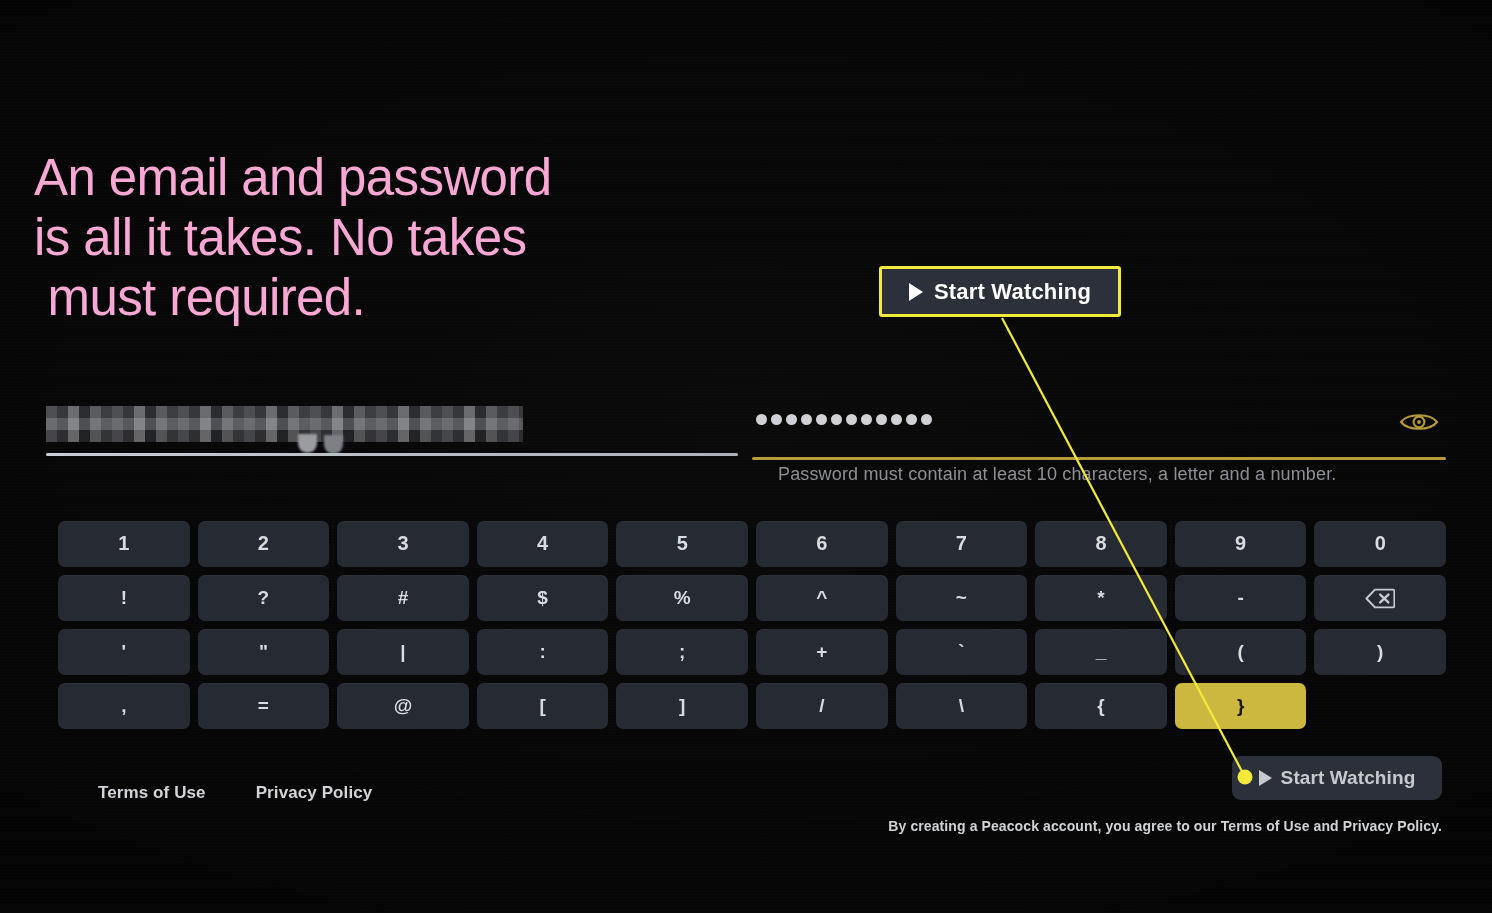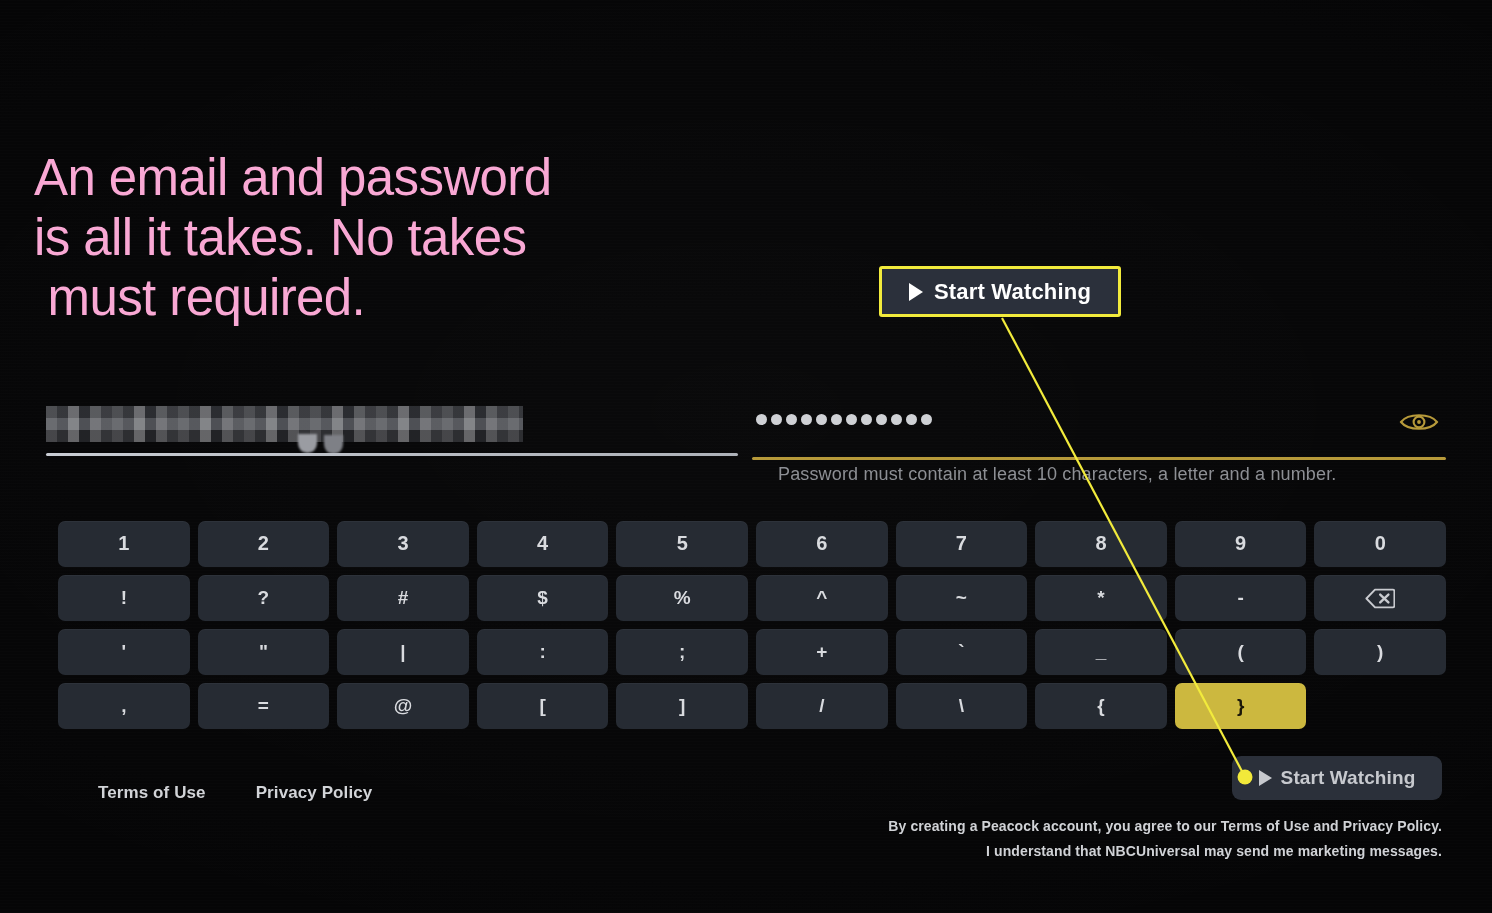--- a/index.html
+++ b/index.html
@@ -512,21 +512,20 @@
     <span class="link">Privacy Policy</span>
   </div>
 
   <div id="cta-button">
     <span class="play-tri"></span>
     <span class="cta-label">Start Watching</span>
   </div>
 
   <div id="legal">
     <div class="legal-line">By creating a Peacock account, you agree to our Terms of Use and Privacy Policy.</div>
-    <div class="legal-line">I understand that NBCUniversal may send me marketing messages.</div>
   </div>
 
   <div id="annotation-layer">
     <svg id="leader-line" viewBox="0 0 1492 913" width="1492" height="913">
       <line x1="1002" y1="318" x2="1245" y2="777" stroke="#f2eb3c" stroke-width="2.2"></line>
       <circle cx="1245" cy="777" r="7.5" fill="#f2e93a"></circle>
     </svg>
     <div id="callout-box">
       <span class="play-tri"></span>
       <span class="callout-label">Start Watching</span>

